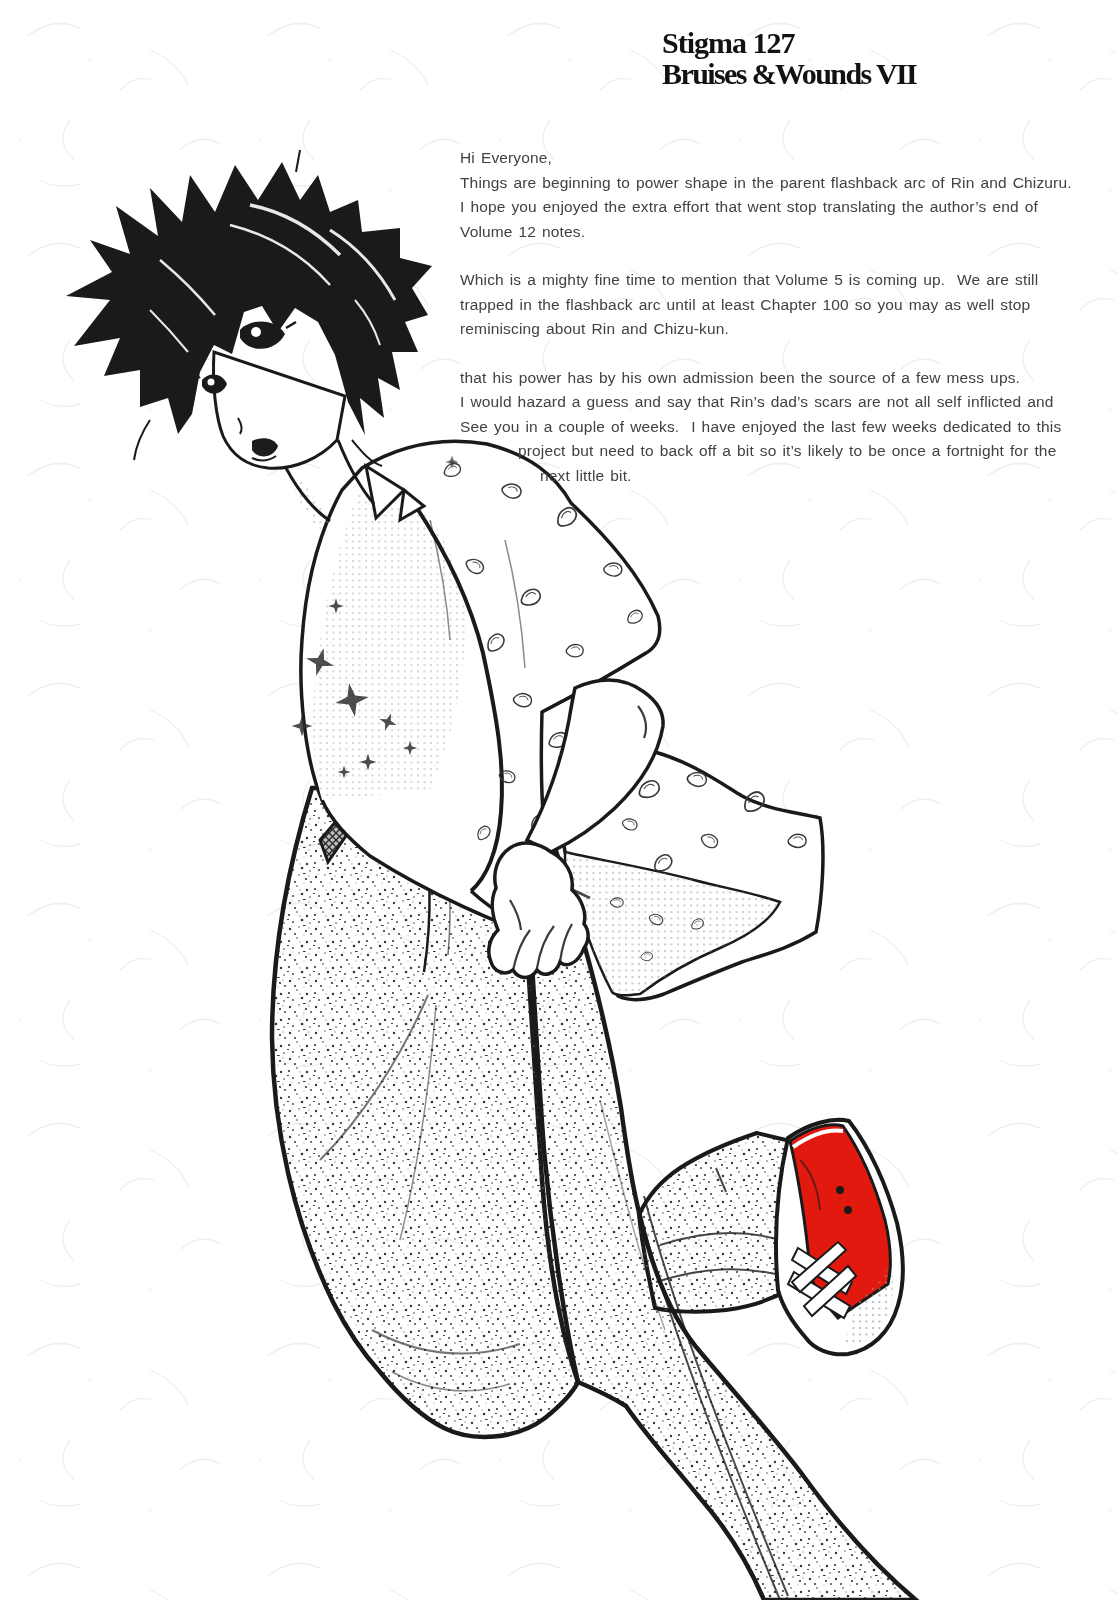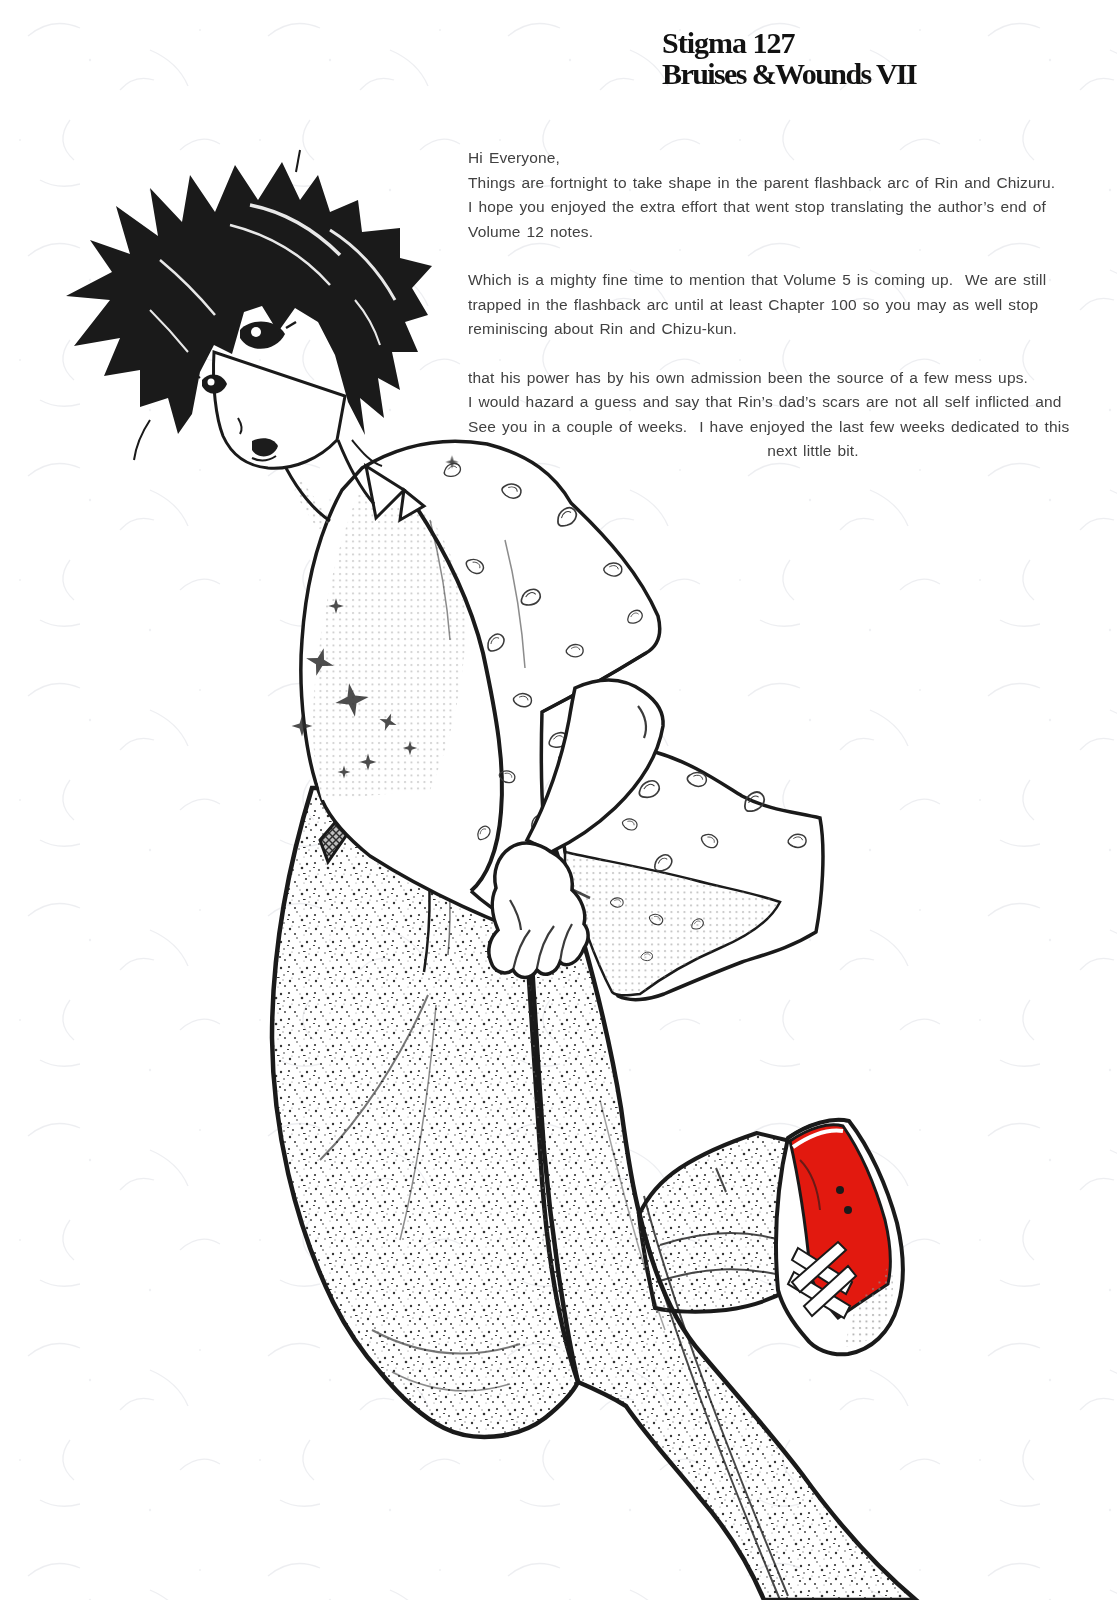--- a/index.html
+++ b/index.html
@@ -13,21 +13,21 @@
     position:absolute;left:662px;top:28px;z-index:3;
     font-family:"Liberation Serif",serif;font-weight:700;color:#121212;
     font-size:30px;line-height:1.03;white-space:nowrap;letter-spacing:-1px;
   }
   .title-line-2{letter-spacing:-1.6px}
   .notes{
     position:absolute;left:458px;top:146px;z-index:3;width:620px;
     color:var(--note);font-size:15.5px;line-height:24.5px;
     letter-spacing:.15px;word-spacing:1.5px;
   }
-  .para{margin:0 0 24px 10px}
+  .para{margin:0 0 24px 2px}
   .line{white-space:pre}
 </style>
 <title>Stigma 127 Bruises &amp;Wounds VII</title></head>
 <body style="--ink: #1a1a1a; --paper: #ffffff; --red: #e2190f; --note: #414141;">
 
 <svg class="illustration" viewBox="0 0 1117 1600" xmlns="http://www.w3.org/2000/svg">
   <defs>
     <pattern id="stipple" width="26" height="26" patternUnits="userSpaceOnUse">
       <g fill="#343434">
         <circle cx="3" cy="5" r="1.1"></circle>
@@ -297,28 +297,29 @@
 </svg>
 
 <div class="title-block">
   <div>Stigma 127</div>
   <div class="title-line-2">Bruises &amp;Wounds VII</div>
 </div>
 
 <div class="notes">
     <div class="para">
       <div class="line">Hi Everyone,</div>
-      <div class="line">Things are fortnight to take shape in the parent flashback arc of Rin and Chizuru.</div>
+      <div class="line">Things are beginning to power shape in the parent flashback arc of Rin and Chizuru.</div>
       <div class="line">I hope you enjoyed the extra effort that went stop translating the author’s end of</div>
       <div class="line">Volume 12 notes.</div>
     </div>
     <div class="para">
       <div class="line">Which is a mighty fine time to mention that Volume 5 is coming up.  We are still</div>
       <div class="line">trapped in the flashback arc until at least Chapter 100 so you may as well stop</div>
       <div class="line">reminiscing about Rin and Chizu-kun.</div>
     </div>
     <div class="para">
       <div class="line">that his power has by his own admission been the source of a few mess ups.</div>
       <div class="line">I would hazard a guess and say that Rin’s dad’s scars are not all self inflicted and</div>
       <div class="line">See you in a couple of weeks.  I have enjoyed the last few weeks dedicated to this</div>
-      <div class="line" style="padding-left: 80px; text-align: center;">next little bit.</div>
+      <div class="line" style="padding-left: 58px;">project but need to back off a bit so it’s likely to be once a fortnight for the</div>
+      <div class="line" style="padding-left: 80px;">next little bit.</div>
     </div>
   </div>
 
 </body></html>

